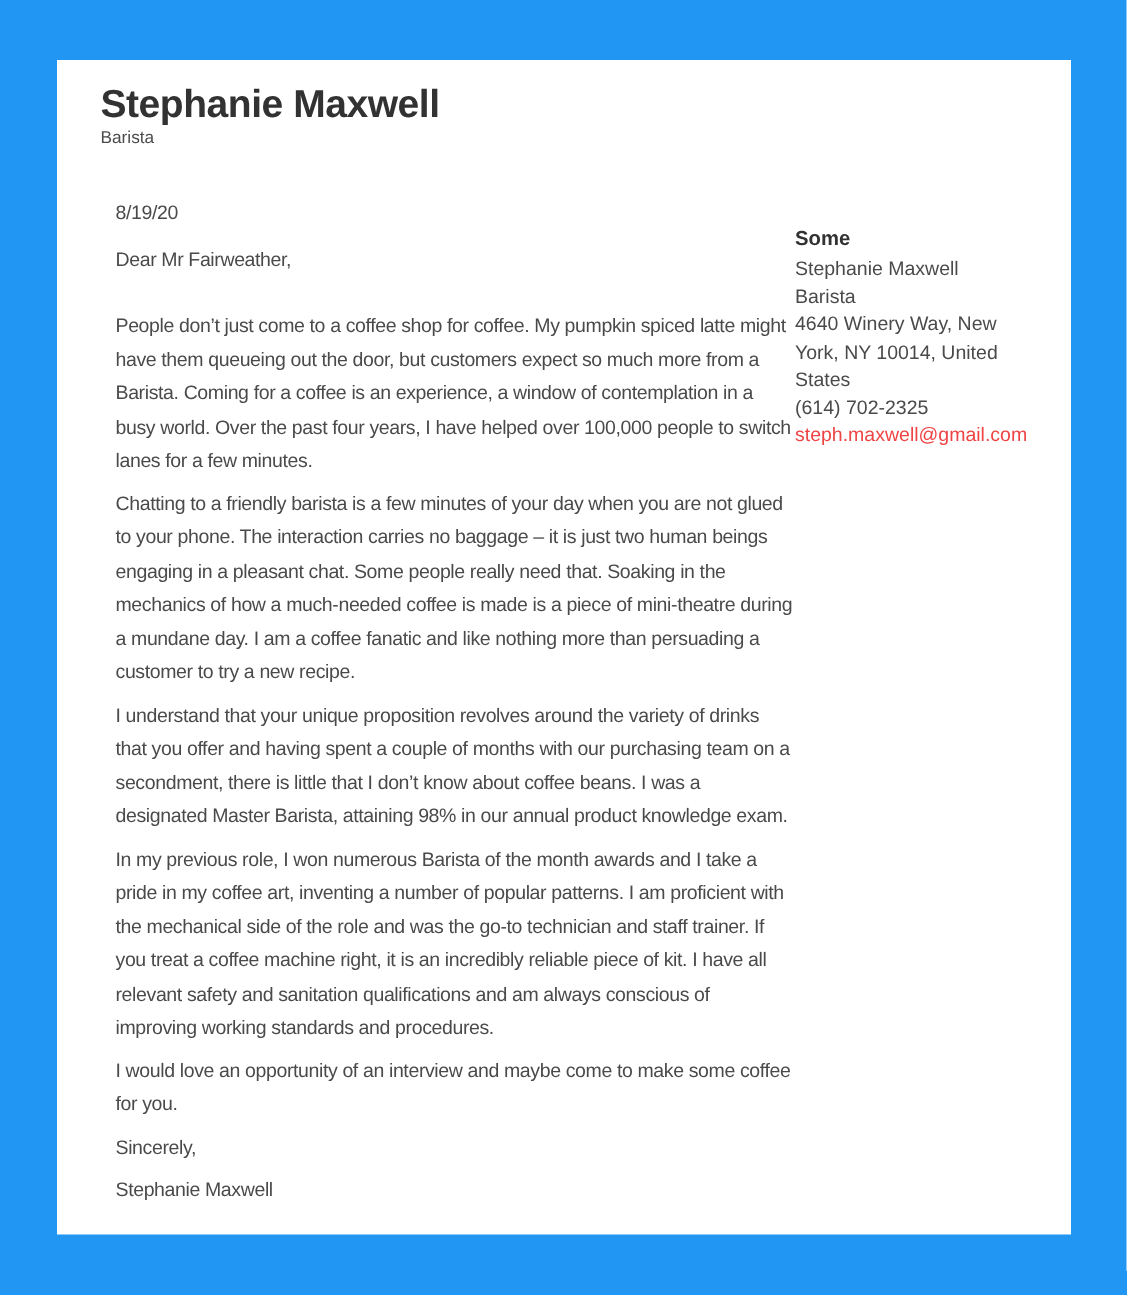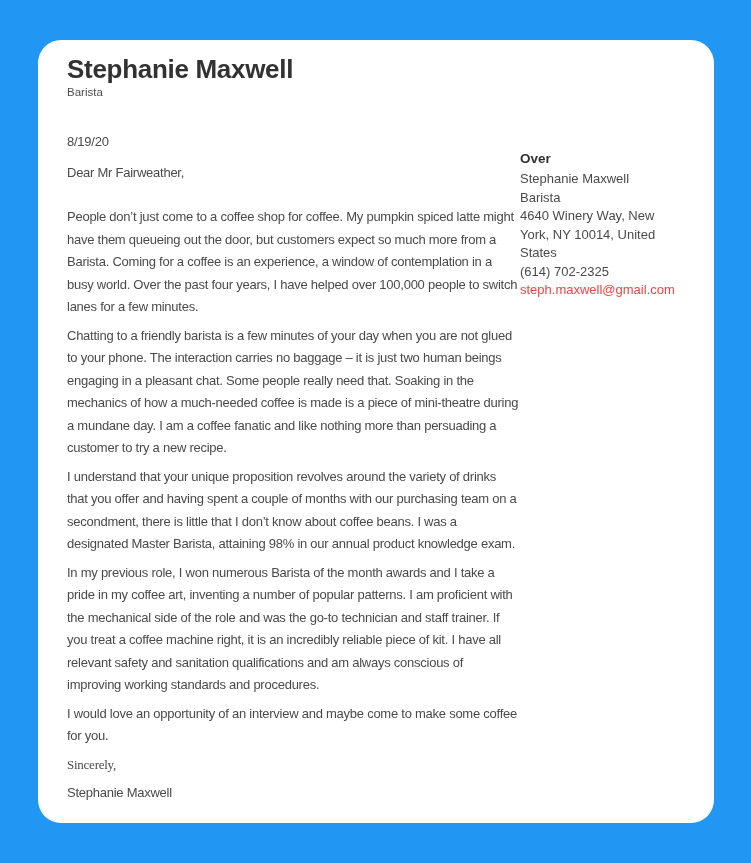--- a/index.html
+++ b/index.html
@@ -1,15 +1,15 @@
 <!DOCTYPE html>
 <html><head>
 <meta charset="utf-8">
 <style>
-  * { box-sizing: border-box; border-radius: 23px; }
+  * { box-sizing: border-box; }
   html, body { margin: 0; padding: 0; }
   body {
     width: 751px;
     height: 863px;
     background: #2196F3;
     font-family: "Liberation Sans", "DejaVu Sans", sans-serif;
     position: relative;
   }
   .page {
     position: absolute;
@@ -29,34 +29,34 @@
     color: #323232;
     letter-spacing: -0.3px;
   }
   .header .subtitle {
     font-size: 11.5px;
     line-height: 15px;
     color: #4c4c4c;
   }
   .content {
     display: flex;
-    justify-content: flex-start;
+    justify-content: center;
     margin-top: 31px;
   }
   .left-col {
     width: 453px;
     color: #4a4a4a;
     font-size: 13px;
     line-height: 22.5px;
     letter-spacing: -0.25px;
   }
   .left-col .date { margin: 0 0 8px 0; }
   .left-col p { margin: 0 0 6px 0; }
   .left-col p.salutation { margin-bottom: 22px; }
-  .left-col p.closing { margin-top: 2px; font-family: Liberation Serif, serif; }
+  .left-col p.closing { margin-top: 2px; }
   .right-col {
     width: 145px;
     font-size: 13px;
     line-height: 18.5px;
     color: #4a4a4a;
   }
   .right-col h3 {
     margin: 0;
     font-size: 13.5px;
     line-height: 23px;
@@ -92,21 +92,21 @@
       <p>In my previous role, I won numerous Barista of the month awards and I take a pride in my coffee art, inventing a number of popular patterns. I am proficient with the mechanical side of the role and was the go-to technician and staff trainer. If you treat a coffee machine right, it is an incredibly reliable piece of kit. I have all relevant safety and sanitation qualifications and am always conscious of improving working standards and procedures.</p>
       <p>I would love an opportunity of an interview and maybe come to make some coffee for you.</p>
       <p class="closing">Sincerely,</p>
       <p class="signature">Stephanie Maxwell</p>
     </div>
 
     <aside class="right-col">
 
 
       <section class="group-from">
-        <h3>Over</h3>
+        <h3>Some</h3>
         <div>Stephanie Maxwell</div>
         <div>Barista</div>
         <div>4640 Winery Way, New York, NY 10014, United States</div>
         <div>(614) 702-2325</div>
         <a class="email">steph.maxwell@gmail.com</a>
       </section>
 
     </aside>
 
   </div>

